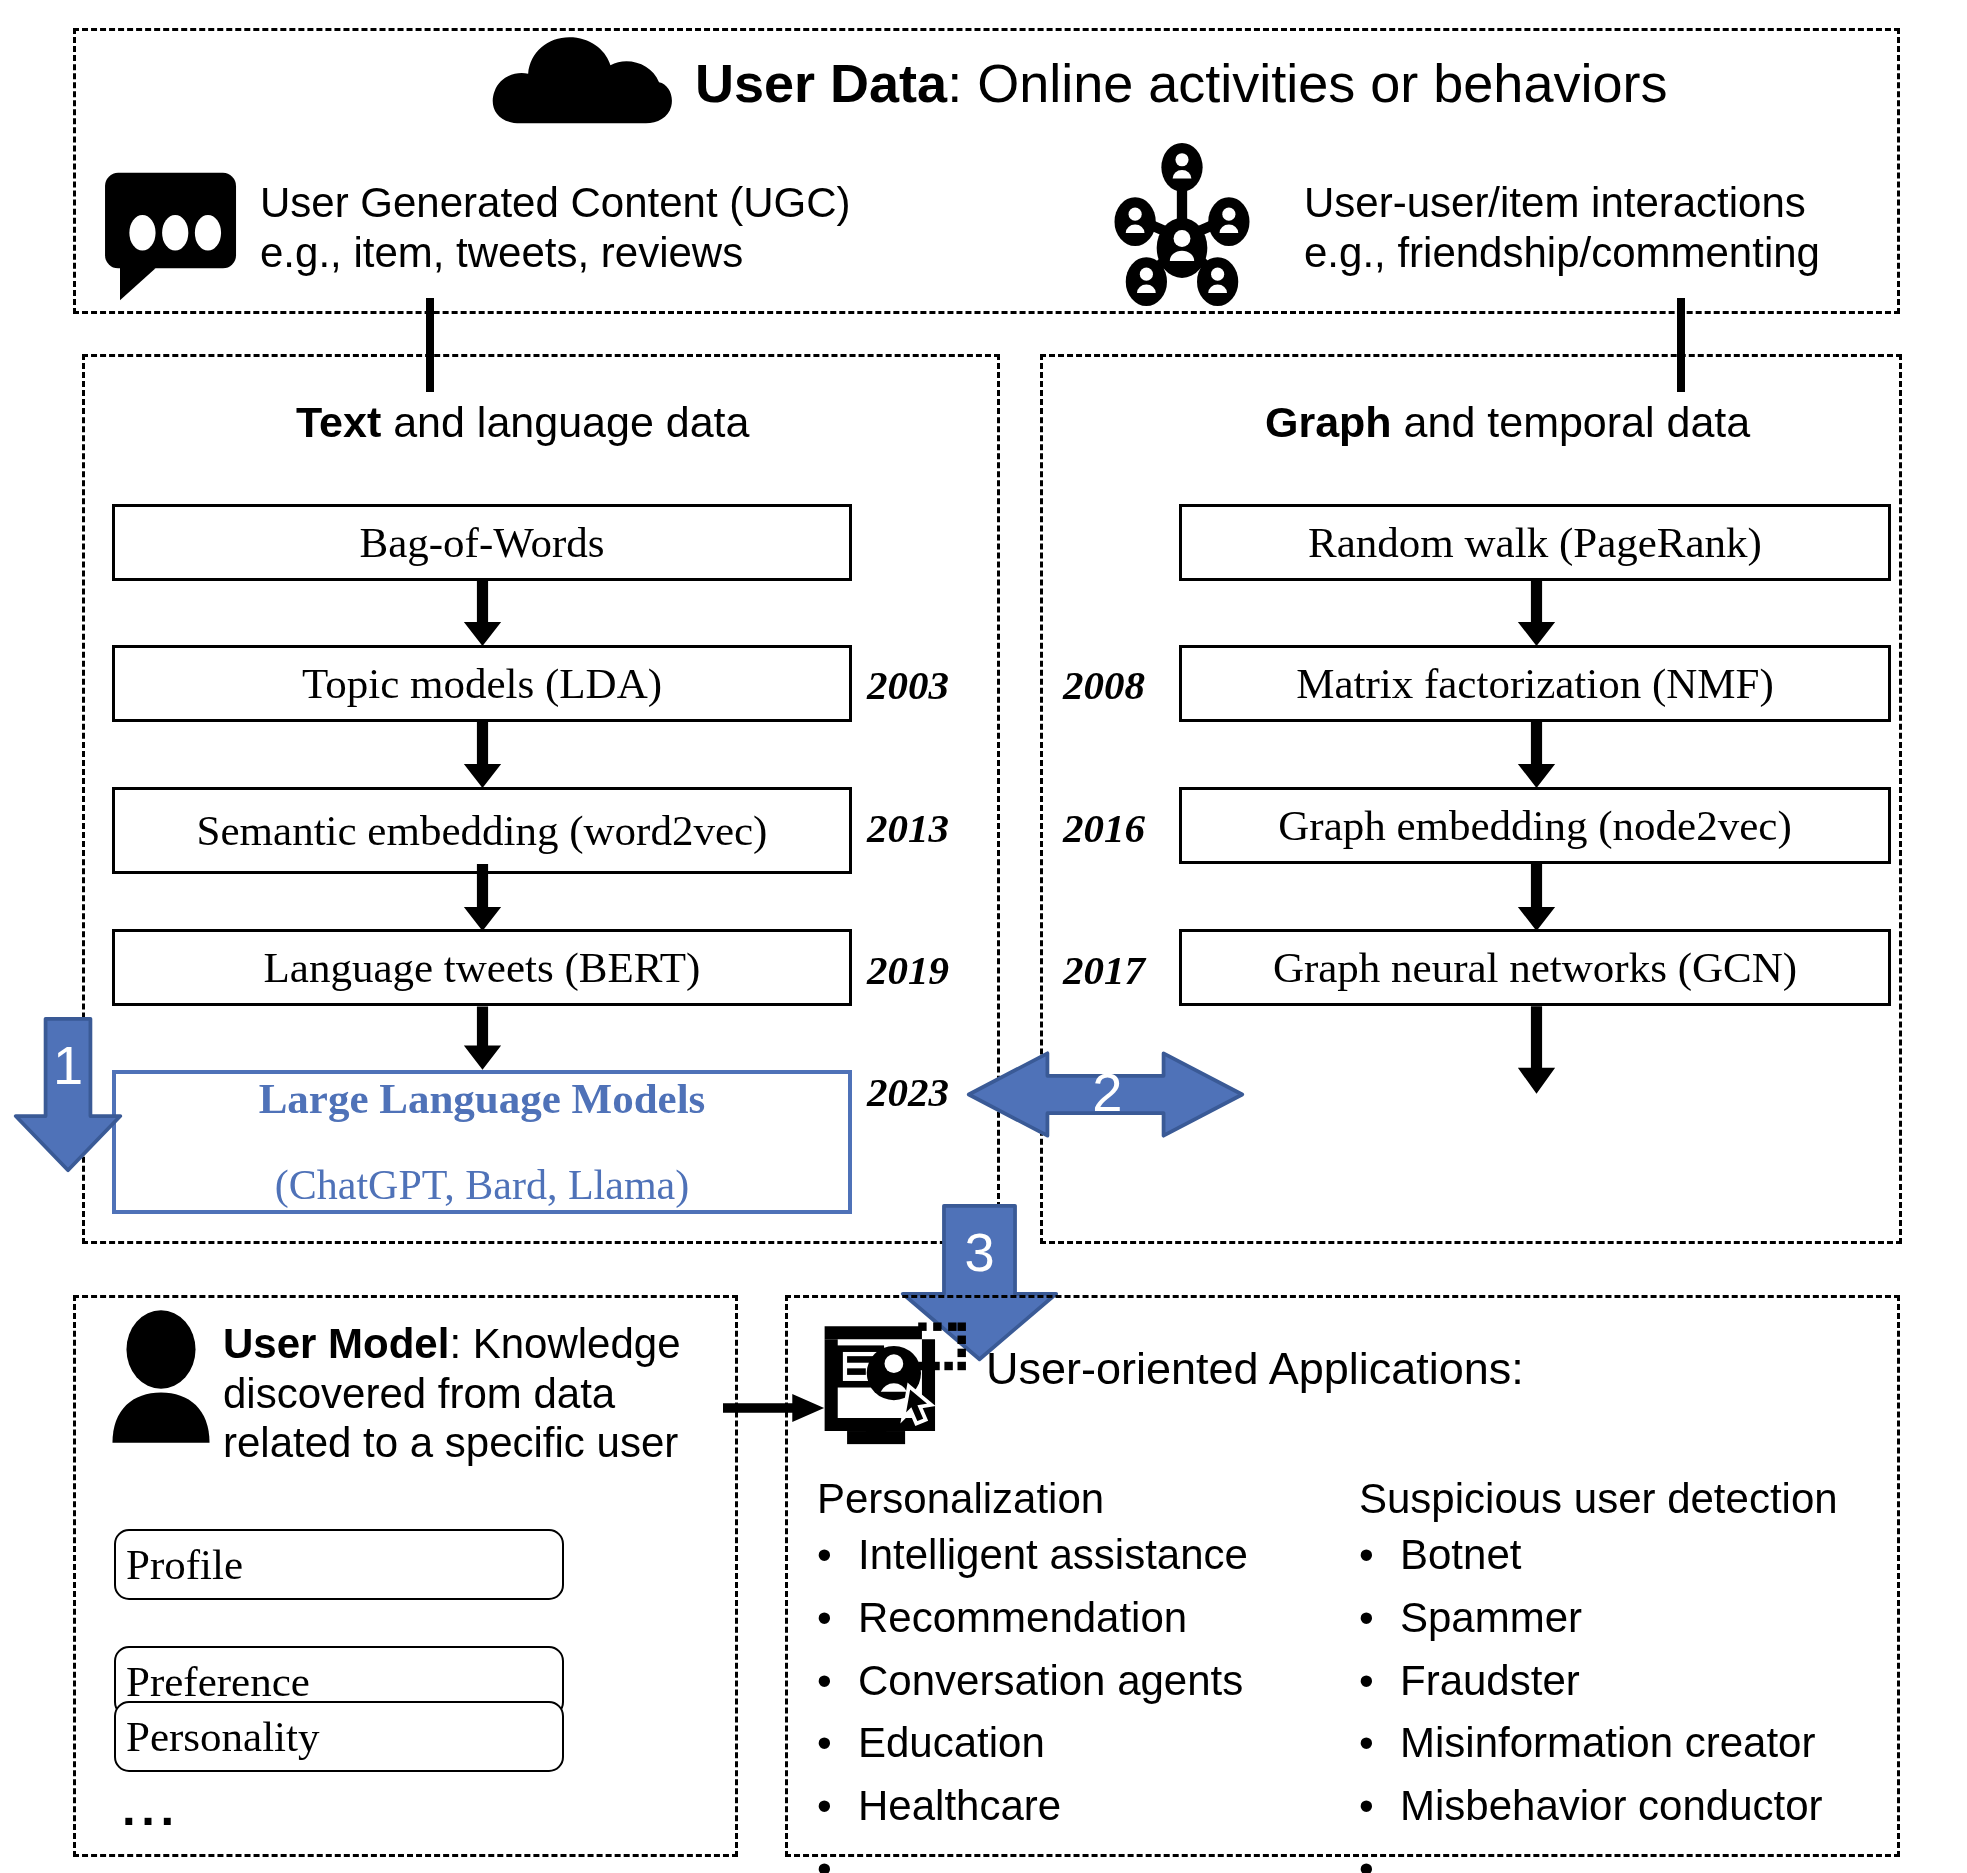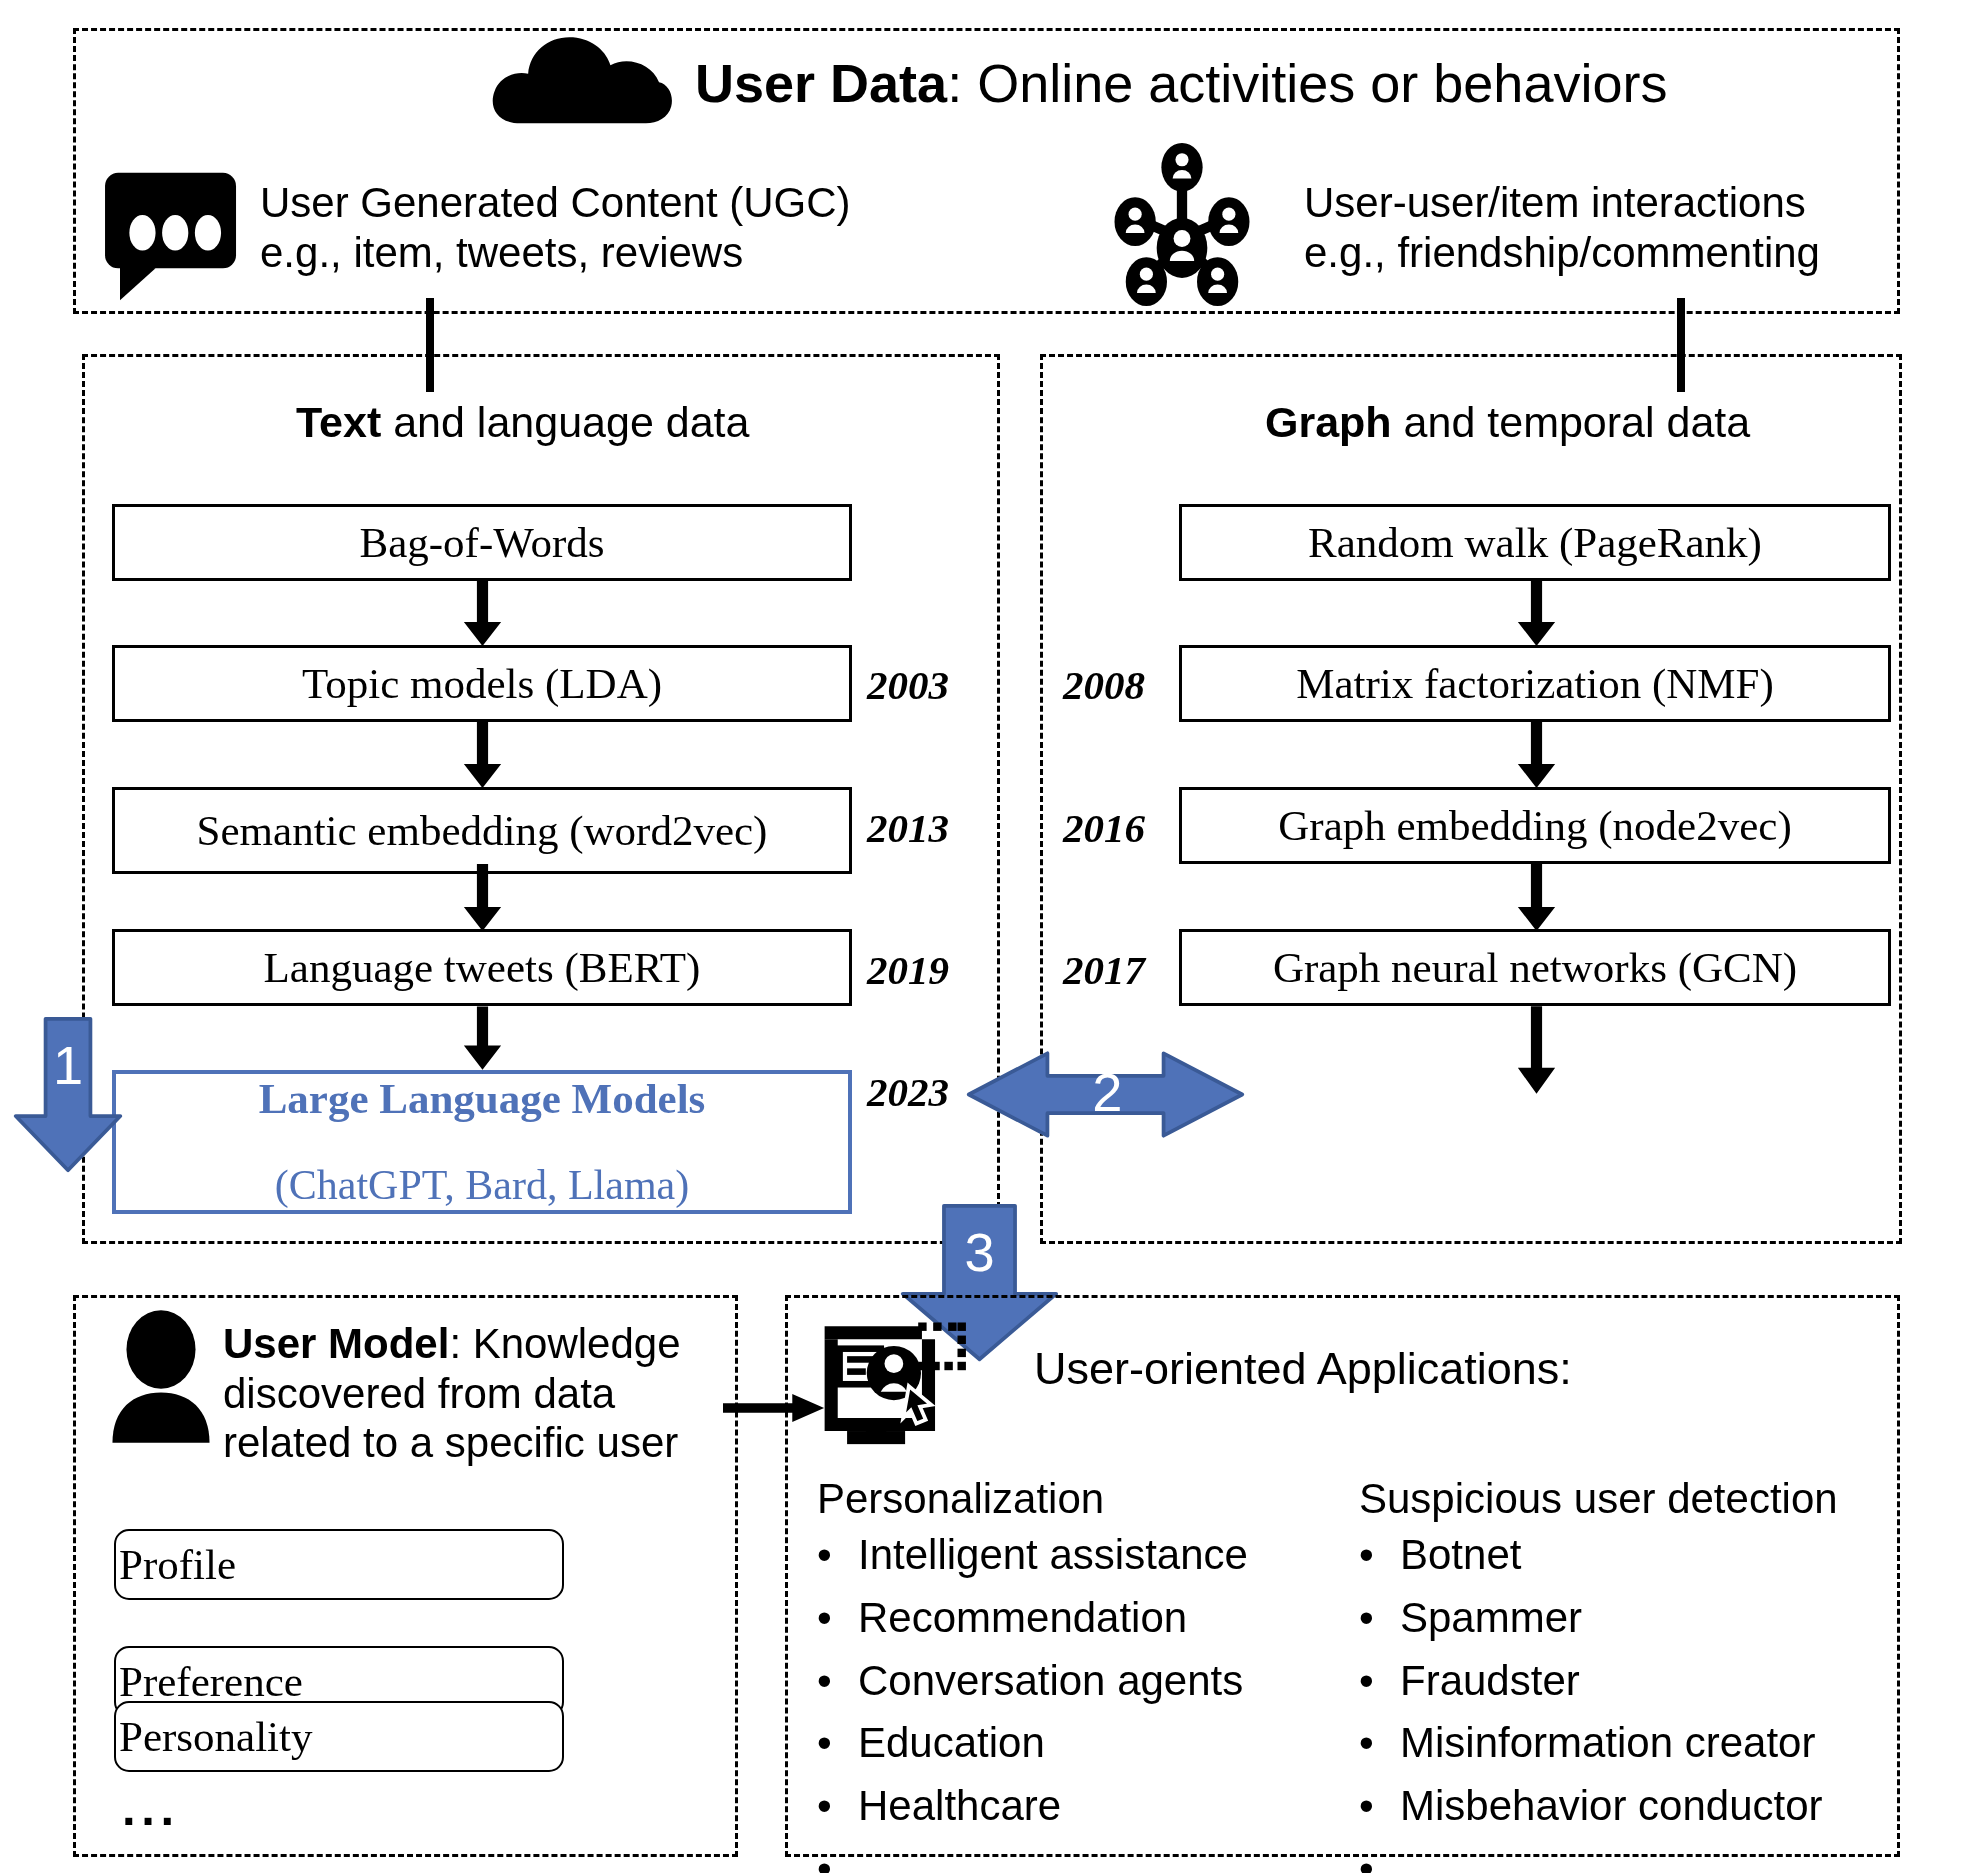--- a/index.html
+++ b/index.html
@@ -11,21 +11,21 @@
 
   
   .fbox{position:absolute;box-sizing:border-box;border:3.7px solid #000;background:#fff;
         display:flex;align-items:center;justify-content:center;
         font-family:"Liberation Serif",serif;font-size:43px;color:#000;}
   .fbox.llm{border:4.7px solid #4F72B8;flex-direction:column;justify-content:center;line-height:1.08;}
   .fbox.llm .l1{color:#4F72B8;font-weight:bold;font-size:43px;}
   .fbox.llm .l2{color:#4F72B8;font-size:42px;}
 
   .rbox{position:absolute;box-sizing:border-box;border:2.8px solid #000;background:#fff;border-radius:15px;
-        display:flex;align-items:center;padding-left:3px;
+        display:flex;align-items:center;padding-left:10px;
         font-family:"Liberation Serif",serif;font-size:43px;color:#000;}
 
   .hdr{position:absolute;font-size:43px;color:#000;white-space:nowrap;}
   .hdr b{font-weight:bold;}
 
   .yr{position:absolute;font-family:"Liberation Serif",serif;font-style:italic;font-weight:bold;
       font-size:41px;color:#000;white-space:nowrap;}
 
   .txt{position:absolute;font-size:42px;color:#000;white-space:nowrap;line-height:1.18;}
   .txt b{font-weight:bold;}
@@ -267,21 +267,21 @@
         <rect x="150" y="22" width="9" height="9"></rect>
           <rect x="150" y="36" width="9" height="9"></rect>
         <rect x="150" y="50" width="9" height="9"></rect>
         <rect x="108" y="50" width="9" height="9"></rect>
           <rect x="122" y="50" width="9" height="9"></rect>
         <rect x="136" y="50" width="9" height="9"></rect>
       </g>
     </svg>
   </div>
 
-  <div class="txt sans" style="left:986px;top:1342px;font-size:45px;margin-left:48px;">User-oriented Applications:</div>
+  <div class="txt sans" style="left:986px;top:1342px;font-size:45px;">User-oriented Applications:</div>
 
   <div class="col-title sans" style="left:817px;top:1475px;">Personalization</div>
   <div class="bullets sans" style="left:817px;top:1529px;">
     <div class="brow">
       <span class="bdot">•</span>
       <span>Intelligent assistance</span>
     </div>
     <div class="brow">
       <span class="bdot">•</span>
       <span>Recommendation</span>

